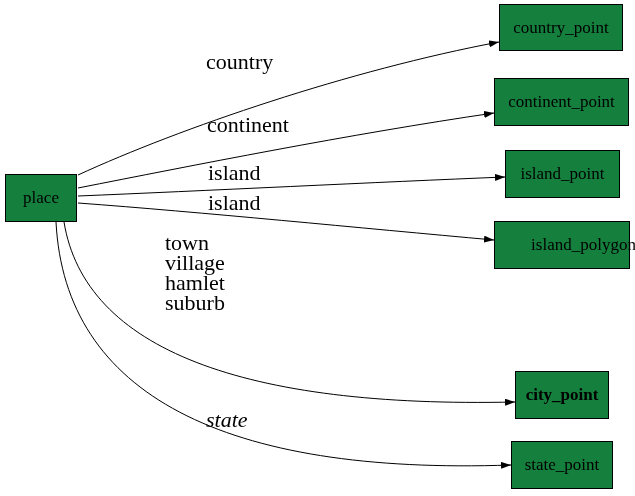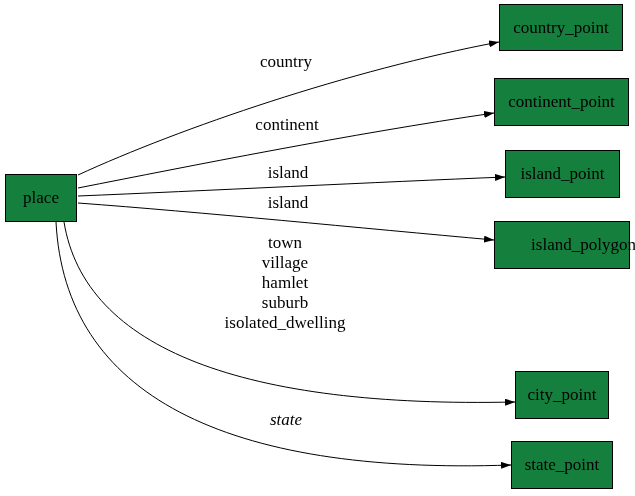--- a/index.html
+++ b/index.html
@@ -34,23 +34,22 @@
     border: 1px solid #000000;
     background: #15803d;
     display: flex;
     align-items: center;
     justify-content: center;
     font-size: 17px;
     white-space: nowrap;
   }
   .edge-label {
     position: absolute;
-    font-size: 17px;
+    font-size: 22px;
     line-height: 20px;
-    text-align: center;
     white-space: nowrap;
   }
 </style>
 </head>
 <body>
 
 <div class="canvas">
 
   <svg class="edges-svg" viewBox="0 0 635 496" xmlns="http://www.w3.org/2000/svg">
     <defs>
@@ -69,35 +68,34 @@
   <div class="node" style="left:5px;   top:174px; width:72px;  height:48px;">place</div>
 
   <div class="node" style="left:499px; top:4px;   width:124px; height:47px;">country_point</div>
 
   <div class="node" style="left:494px; top:78px;  width:135px; height:48px;">continent_point</div>
 
   <div class="node" style="left:505px; top:150px; width:115px; height:48px;">island_point</div>
 
   <div class="node" style="left:494px; top:221px; width:136px; height:48px;padding-left:43px;">island_polygon</div>
 
-  <div class="node" style="left:515px; top:371px; width:94px;  height:48px;">city_point</div>
+  <div class="node" style="left:515px; top:371px; width:94px;  height:48px;font-weight:bold;">city_point</div>
 
   <div class="node" style="left:511px; top:441px; width:102px; height:48px;">state_point</div>
 
   <div class="edge-label" style="left:206px; top:52px;  width:160px;">country</div>
 
   <div class="edge-label" style="left:207px; top:115px; width:160px;">continent</div>
 
   <div class="edge-label" style="left:208px; top:163px; width:160px;">island</div>
 
   <div class="edge-label" style="left:208px; top:193px; width:160px;">island</div>
 
   <div class="edge-label" style="left:165px; top:233px; width:240px;">
     <span style="display:block">town</span>
     <span style="display:block">village</span>
     <span style="display:block">hamlet</span>
     <span style="display:block">suburb</span>
-    <span style="display:block">isolated_dwelling</span>
   </div>
 
   <div class="edge-label" style="left:206px; top:410px; width:160px;font-style:italic;">state</div>
 
 </div>
 
 </body></html>

